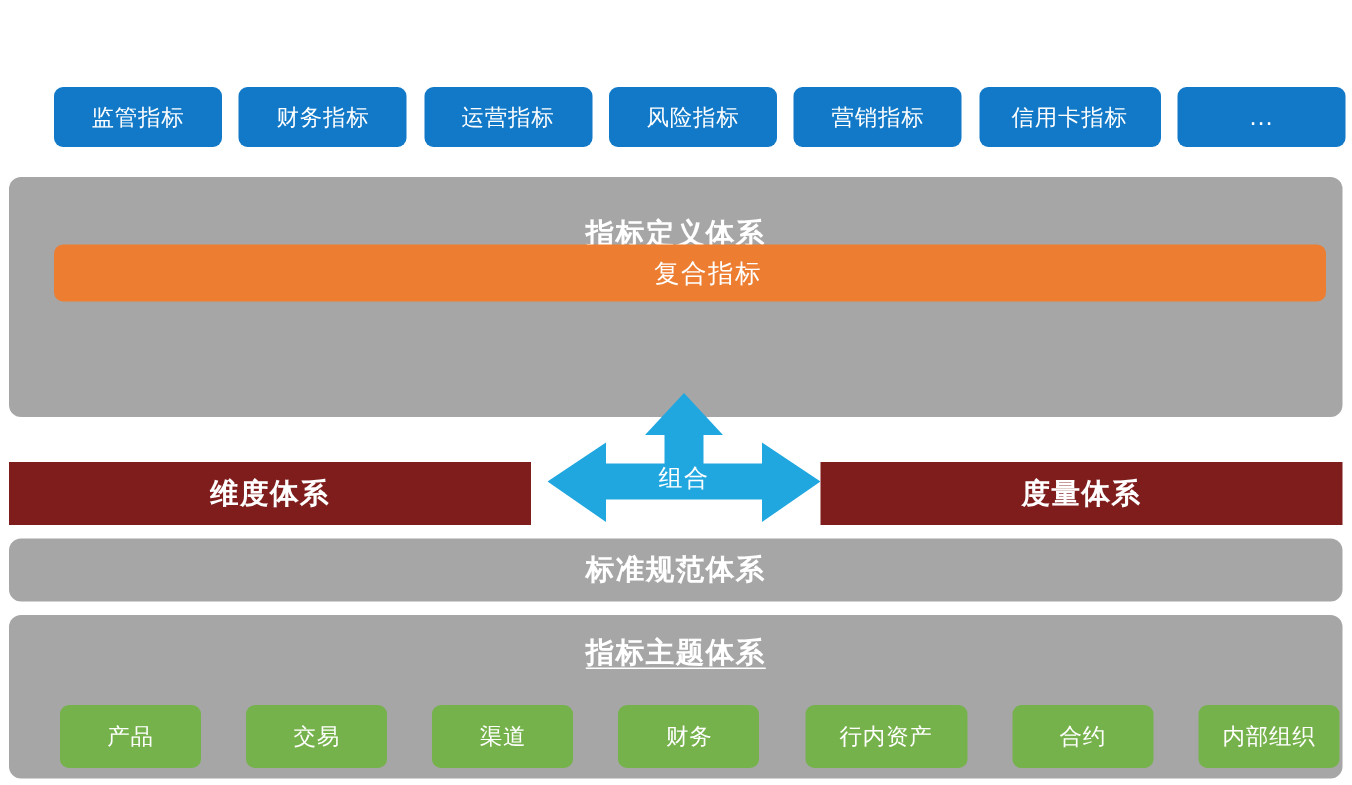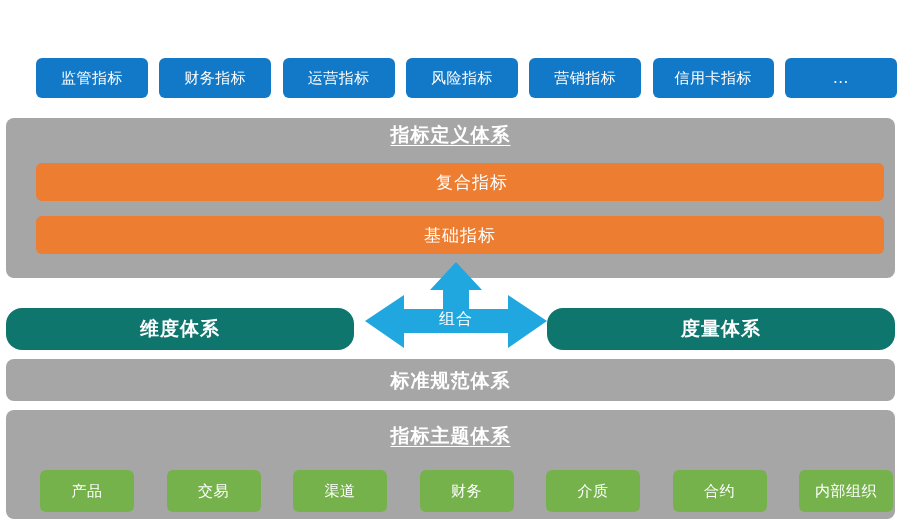--- a/index.html
+++ b/index.html
@@ -83,22 +83,22 @@
     letter-spacing: 1px;
     display: flex;
     align-items: center;
     justify-content: center;
     box-sizing: border-box;
   }
 
   
   .side-box {
     position: absolute;
-    background: #0f766e;
-    border-radius: 16px;
+    background: #7f1d1d;
+    border-radius: 0;
     color: #ffffff;
     font-size: 19px;
     font-weight: bold;
     letter-spacing: 1px;
     display: flex;
     align-items: center;
     justify-content: center;
     box-sizing: border-box;
   }
 
@@ -152,30 +152,27 @@
     </div>
     <div class="chip blue" style="width:121px;">
       <span>信用卡指标</span>
     </div>
     <div class="chip blue" style="width:112px;">
       <span>...</span>
     </div>
   </div>
 
   <div class="panel" style="left:6px; top:118px; width:889px; height:160px;">
-    <div class="panel-title underlined" style="top:4px;">指标定义体系</div>
+    <div class="panel-title underlined" style="top:26px;">指标定义体系</div>
   </div>
 
   <div class="bar-orange" style="left:36px; top:163px; width:848px; height:38px;padding-left:24px;">
     <span>复合指标</span>
   </div>
 
-  <div class="bar-orange" style="left:36px; top:216px; width:848px; height:38px;">
-    <span>基础指标</span>
-  </div>
 
   <div class="side-box" style="left:6px; top:308px; width:348px; height:42px;">
     <span>维度体系</span>
   </div>
 
   <div class="side-box" style="left:547px; top:308px; width:348px; height:42px;">
     <span>度量体系</span>
   </div>
 
   <div id="arrow-wrap">
@@ -216,22 +213,22 @@
     </div>
     <div class="chip green" style="width:94px;">
       <span>交易</span>
     </div>
     <div class="chip green" style="width:94px;">
       <span>渠道</span>
     </div>
     <div class="chip green" style="width:94px;">
       <span>财务</span>
     </div>
-    <div class="chip green" style="width:94px;">
-      <span>介质</span>
+    <div class="chip green" style="width:108px;">
+      <span>行内资产</span>
     </div>
     <div class="chip green" style="width:94px;">
       <span>合约</span>
     </div>
     <div class="chip green" style="width:94px;">
       <span>内部组织</span>
     </div>
   </div>
 
 </div>

